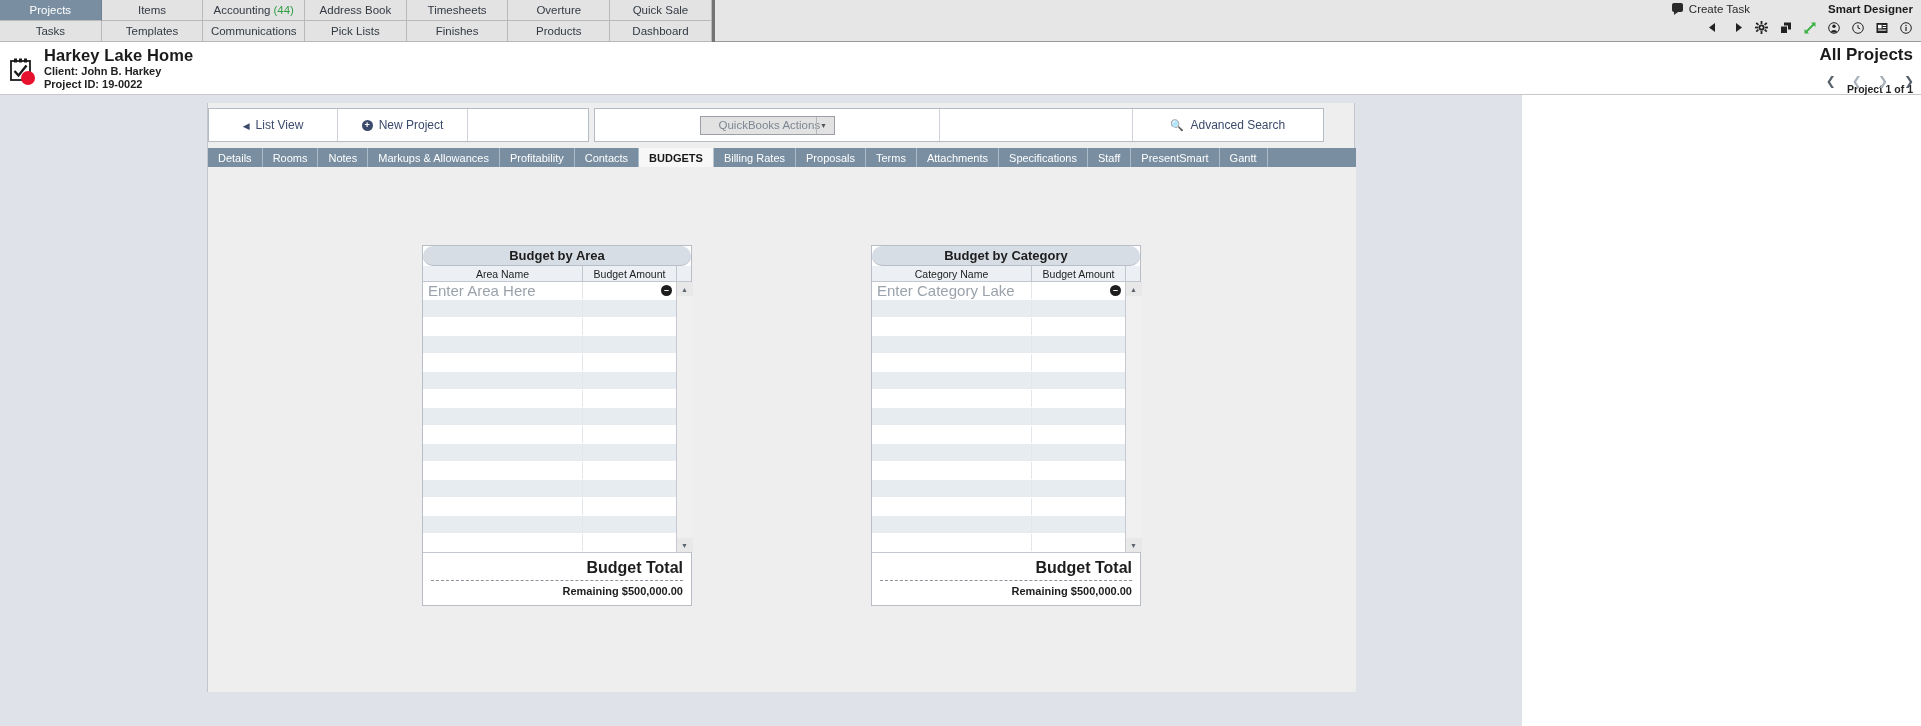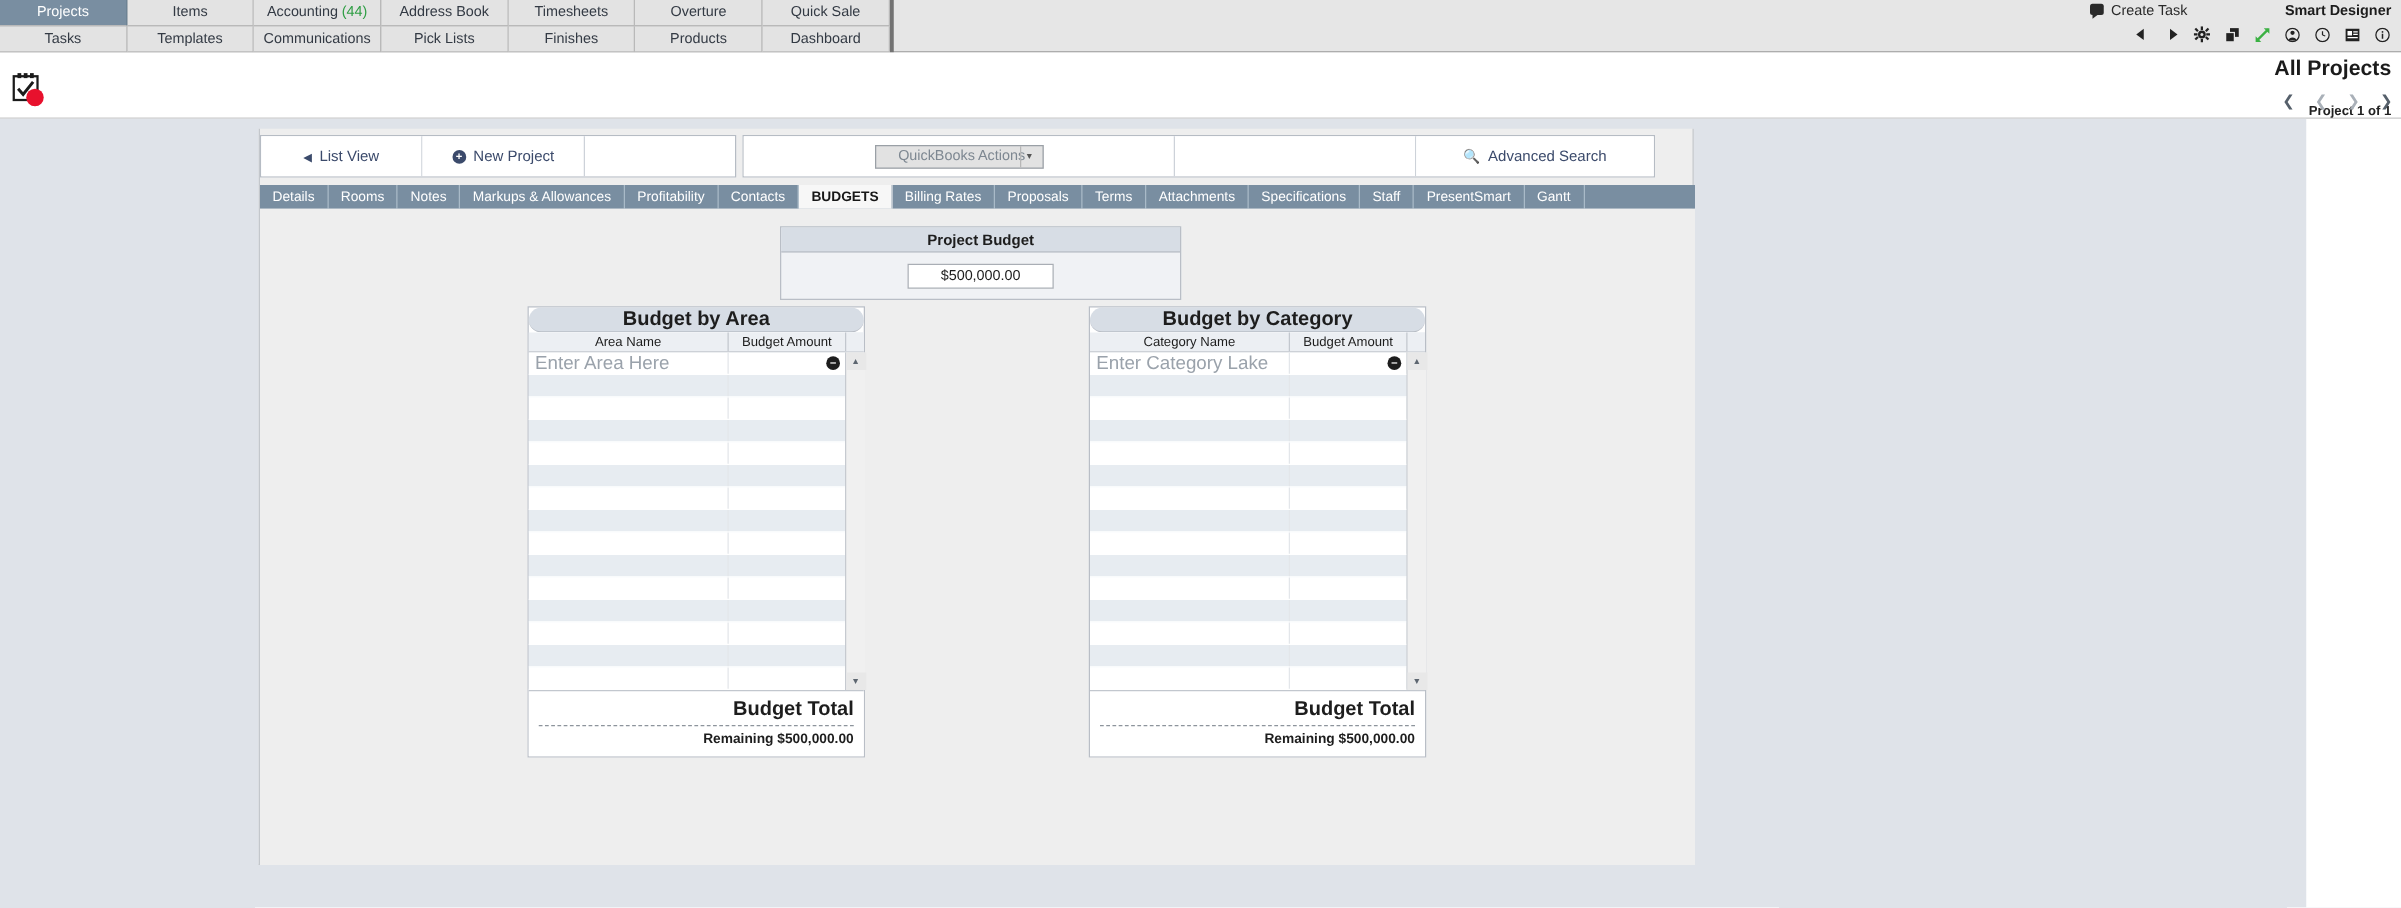--- a/index.html
+++ b/index.html
@@ -110,21 +110,21 @@
     display: flex; gap: 16px; align-items: center;
   }
   .pager span {
     font-size: 12px; color: #56606b; cursor: pointer; line-height: 12px;
   }
   .pager span.dim { color: #a9b0b8; }
 
   
   .content {
     position: relative;
-    width: 1845px; height: 631px;
+    width: 1522px; height: 631px;
     background: #dfe3e9;
   }
   .inner {
     position: absolute; left: 207px; top: 8px;
     width: 1148px; height: 589px;
     background: #eeeeee;
     border: 1px solid #c3c7cc;
     border-top: none;
   }
 
@@ -240,21 +240,21 @@
     position: absolute; top: 78px;
     width: 270px;
     border: 1px solid #b9bec6;
     background: #ffffff;
   }
   .budget-table.area { left: 214px; }
   .budget-table.cat { left: 663px; }
   .bt-head {
     height: 20px; background: #d7dde5;
     display: flex; align-items: center; justify-content: center;
-    font-size: 16px; font-weight: bold; color: #1d1d1d;
+    font-size: 13px; font-weight: bold; color: #1d1d1d;
     border-bottom: 1px solid #b9bec6;
     border-radius: 10px;
   }
   .bt-cols {
     height: 16px; display: flex;
     background: #eceff3;
     border-bottom: 1px solid #c2c7ce;
     position: relative;
   }
   .bt-col {
@@ -456,20 +456,25 @@
   <div class="proj-icon">
     <svg width="30" height="30" viewBox="0 0 30 30">
       <rect x="3" y="5" width="19" height="19" fill="#ffffff" stroke="#1b1b1b" stroke-width="1.8"></rect>
       <rect x="6" y="2.5" width="3" height="4" fill="#1b1b1b"></rect>
       <rect x="11" y="2.5" width="3" height="4" fill="#1b1b1b"></rect>
       <rect x="16" y="2.5" width="3" height="4" fill="#1b1b1b"></rect>
       <polyline points="6.5,15 10.5,19.5 18.5,9.5" fill="none" stroke="#1b1b1b" stroke-width="2.4"></polyline>
       <circle cx="20" cy="22" r="7" fill="#e8112d"></circle>
     </svg>
   </div>
+  <div class="proj-titles">
+    <div class="proj-name">Harkey Lake Home</div>
+    <div class="proj-sub">Client: John B. Harkey</div>
+    <div class="proj-sub">Project ID: 19-0022</div>
+  </div>
   <div class="allproj">
     <div class="allproj-title">All Projects</div>
     <div class="allproj-sub">Project 1 of 1</div>
   </div>
   <div class="pager">
     <span>❮</span>
     <span class="dim">❮</span>
     <span class="dim">❯</span>
     <span>❯</span>
   </div>
@@ -548,26 +553,20 @@
       <div class="tab">
           <span>PresentSmart</span>
         </div>
       <div class="tab">
           <span>Gantt</span>
         </div>
     </div>
 
     <div class="panel-area">
 
-      <div class="project-budget">
-        <div class="pb-head">Project Budget</div>
-        <div class="pb-body">
-          <div class="pb-input">$500,000.00</div>
-        </div>
-      </div>
 
       <div class="budget-table area">
         <div class="bt-head">Budget by Area</div>
         <div class="bt-cols">
           <div class="bt-col c1">Area Name</div>
           <div class="bt-col c2">Budget Amount</div>
           <div class="bt-col sp"></div>
         </div>
         <div class="bt-rows">
           <div class="rows-wrap">

